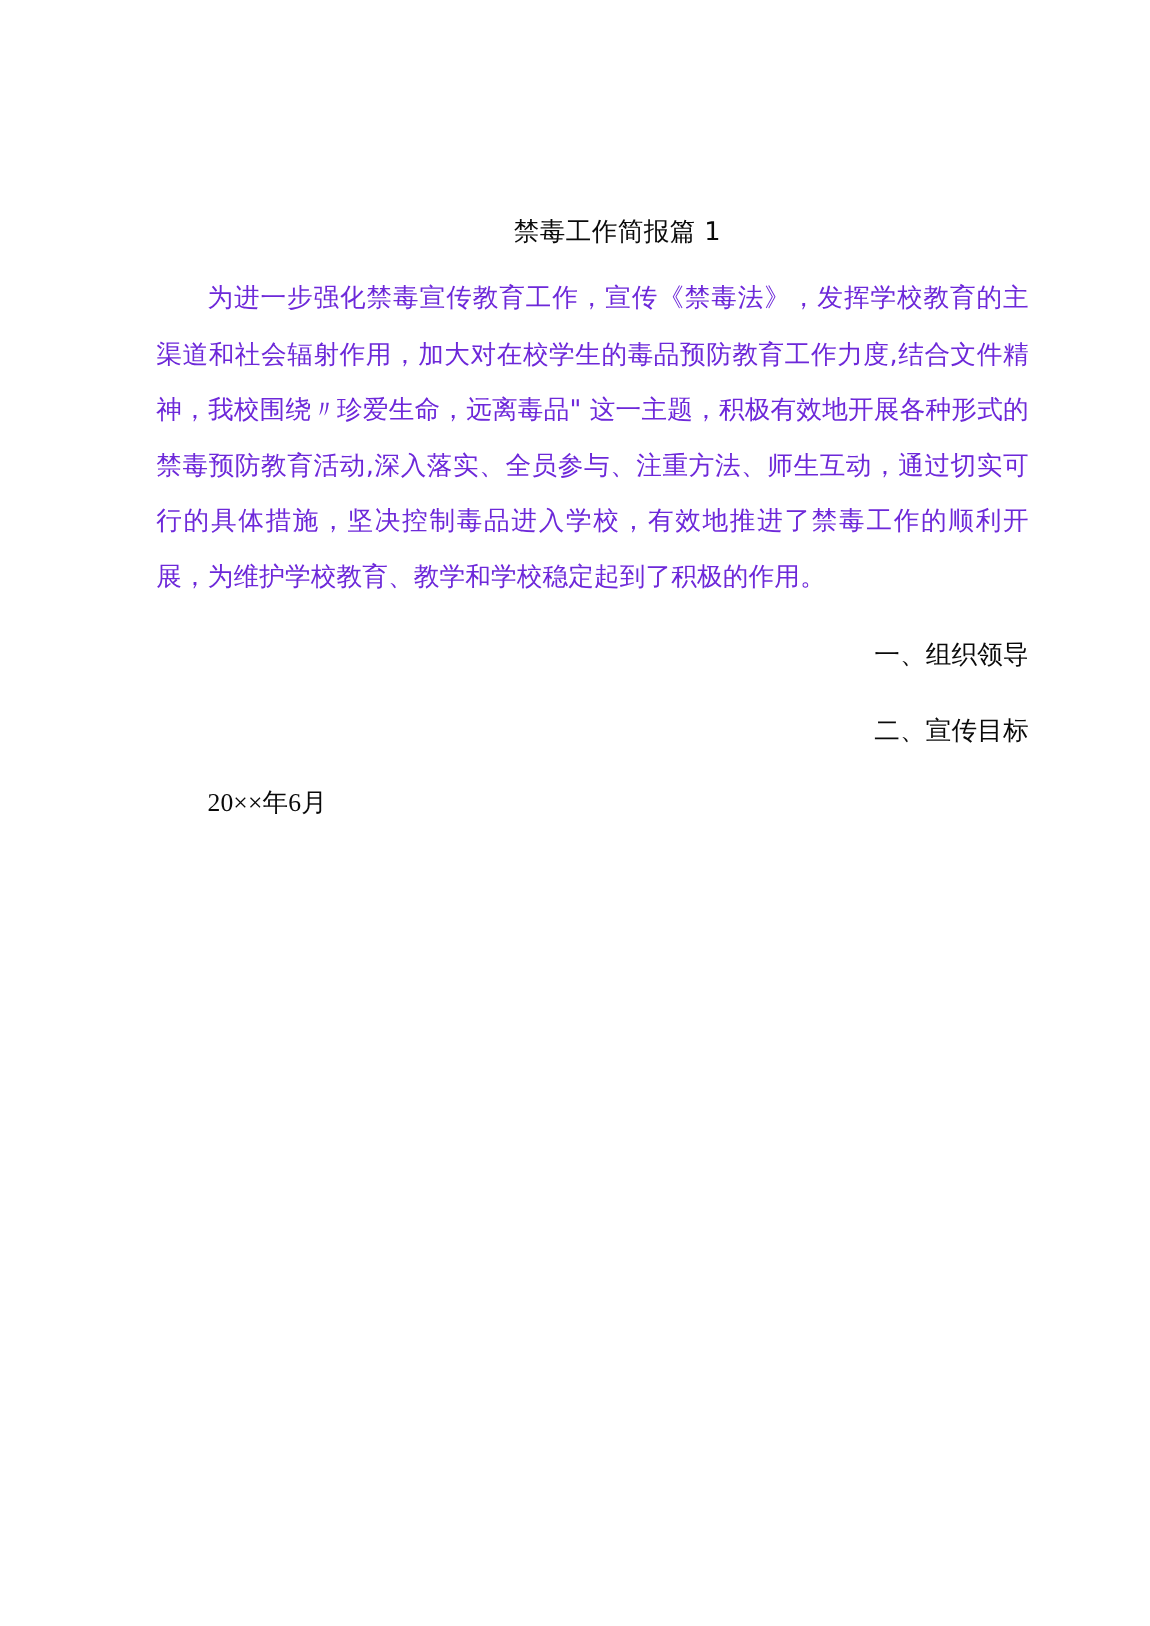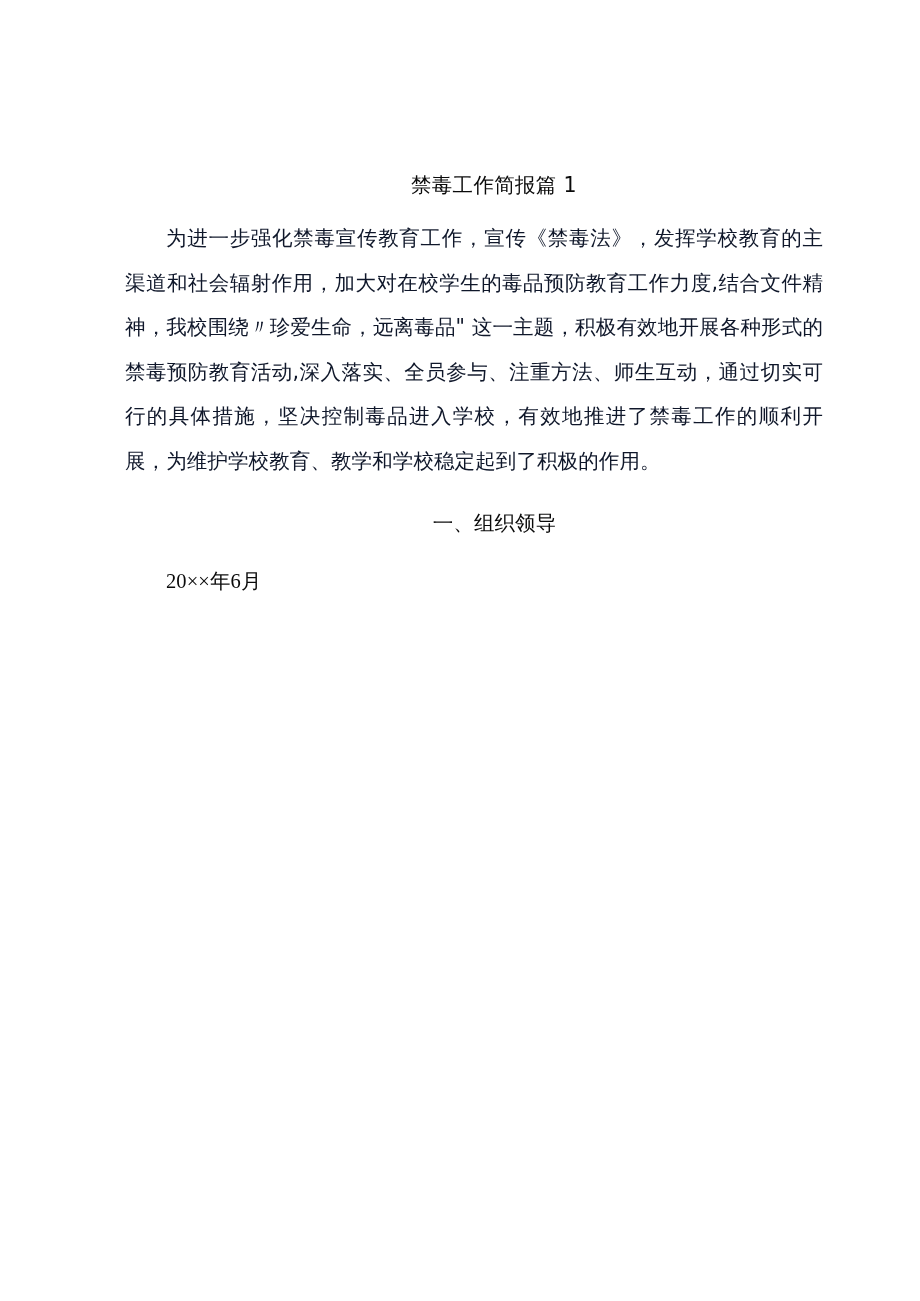--- a/index.html
+++ b/index.html
@@ -35,35 +35,35 @@
     letter-spacing: 0.3px;
     color: #0a0a0a;
     margin: 0 0 14px 0;
     padding-left: 286px;
     white-space: nowrap;
   }
   .para {
     font-size: 20.5px;
     line-height: 44.6px;
     letter-spacing: 0.1px;
-    color: #0f172a;
+    color: #6d28d9;
     margin: 0 0 2px 0;
     text-align: justify;
     text-justify: inter-character;
     text-indent: 41px;
     word-break: break-all;
   }
   .heading {
     font-size: 20.5px;
     line-height: 44.6px;
     letter-spacing: 0.1px;
     color: #0a0a0a;
     margin: 0 0 2px 0;
     text-indent: 41px;
-    text-align: center;
+    text-align: right;
     white-space: nowrap;
   }
   .datum {
     font-size: 20.5px;
     line-height: 44.6px;
     letter-spacing: 0.1px;
     color: #0a0a0a;
     margin: 0;
     text-indent: 41px;
     text-align: left;
@@ -83,19 +83,20 @@
 <div class="page">
   <div class="doc-body">
 
     <div class="doc-title">禁毒工作简报篇 1</div>
 
     <p class="para">为进一步强化禁毒宣传教育工作，宣传《禁毒法》，发挥学校教育的主渠道和社会辐射作用，加大对在校学生的毒品预防教育工作力度,结合文件精神，我校围绕〃珍爱生命，远离毒品" 这一主题，积极有效地开展各种形式的禁毒预防教育活动,深入落实、全员参与、注重方法、师生互动，通过切实可行的具体措施，坚决控制毒品进入学校，有效地推进了禁毒工作的顺利开展，为维护学校教育、教学和学校稳定起到了积极的作用。</p>
 
     <p class="heading sp-before">一、组织领导</p>
 
 
+    <p class="heading sp-before">二、宣传目标</p>
 
 
 
     <p class="datum sp-before-sm">20××年6月</p>
 
   </div>
 </div>
 
 </body></html>

